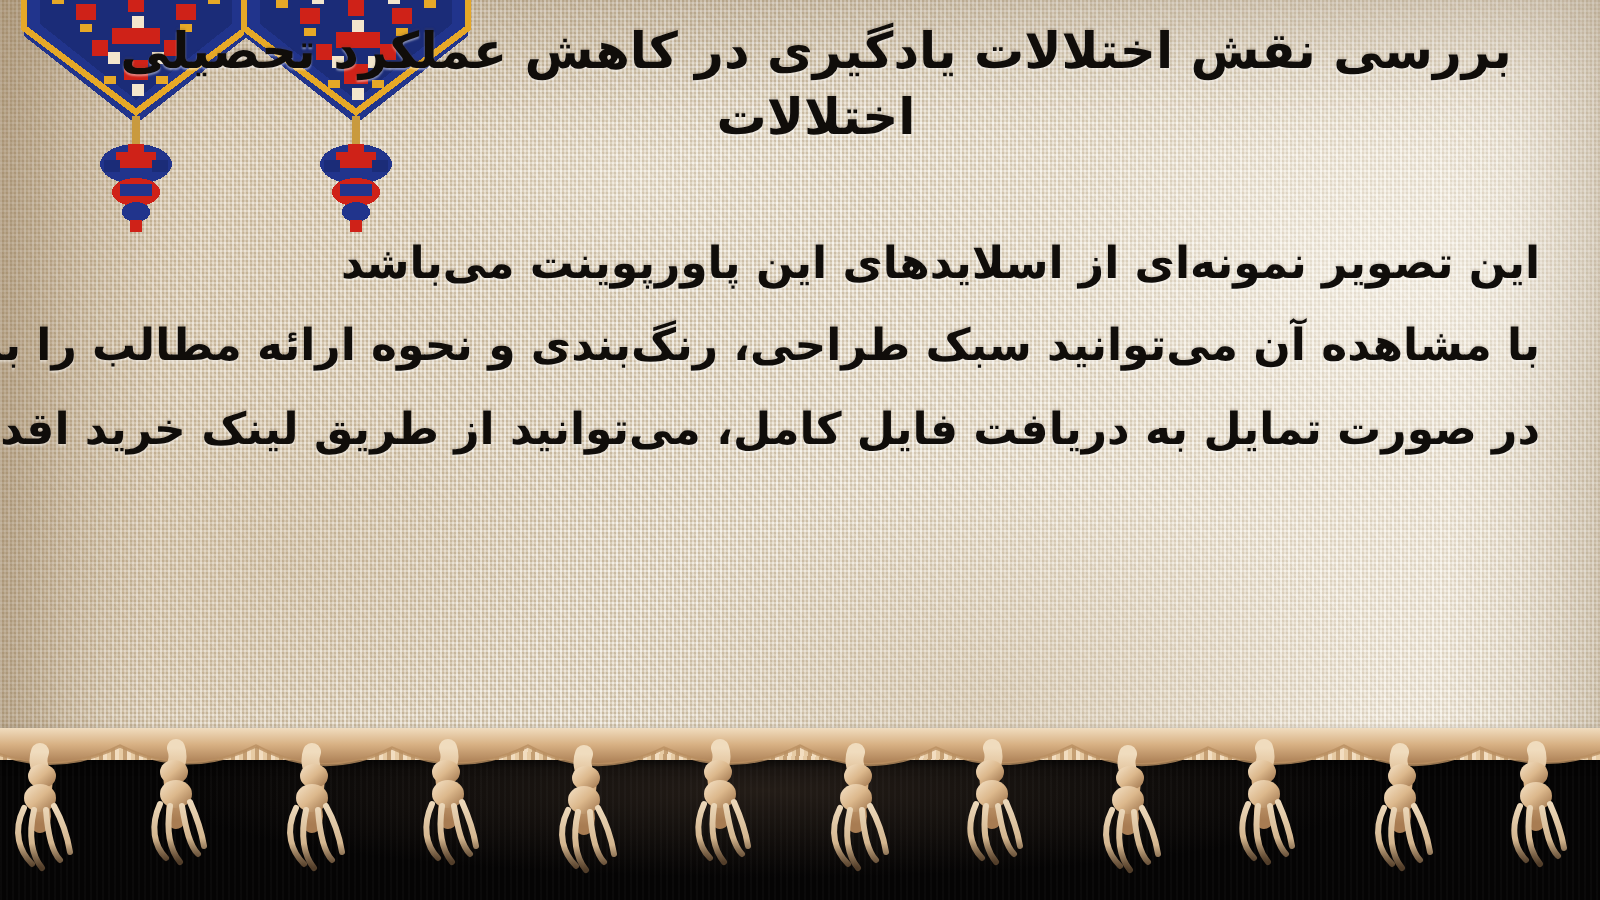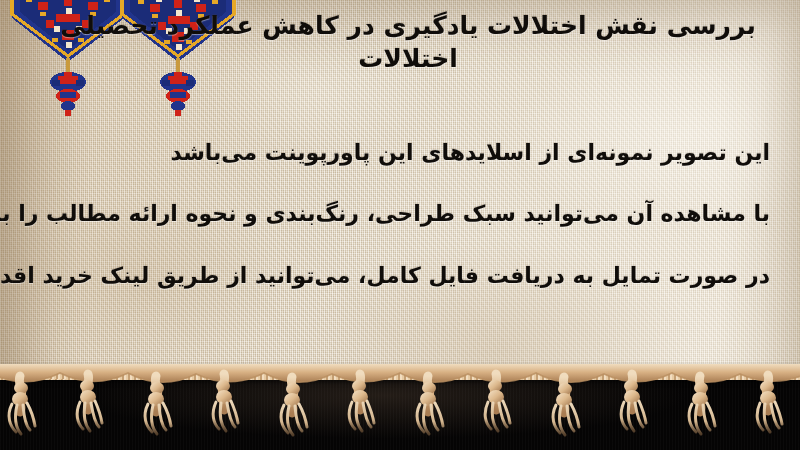--- a/index.html
+++ b/index.html
@@ -148,21 +148,21 @@
     right: 30px;
     width: 752px;
     text-align: right;
     color: #100d0a;
     font-size: 22px;
     font-weight: bold;
     line-height: 1.88;
     text-shadow: 0 1px 1px rgba(255,255,255,0.45),
                  0 -1px 1px rgba(90,70,48,0.16);
   }
-  .body-line { white-space: nowrap; margin-top: 20px; }
+  .body-line { white-space: nowrap; }
 </style>
 </head>
 <body>
 
 <div class="slide">
 
   <div class="fabric"></div>
   <div class="fabric-tint"></div>
   <div class="fabric-blotch"></div>
   <div class="fabric-vignette"></div>

